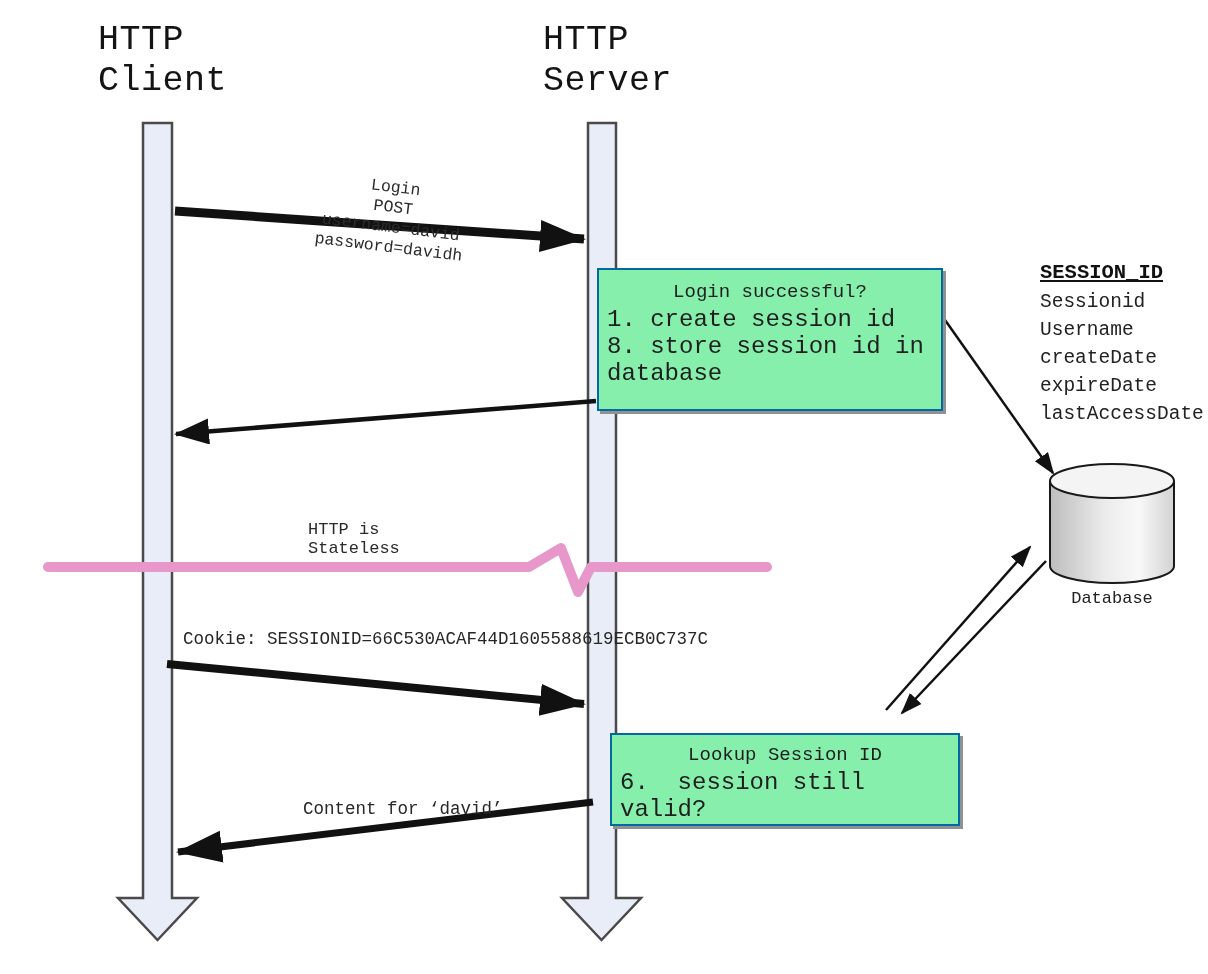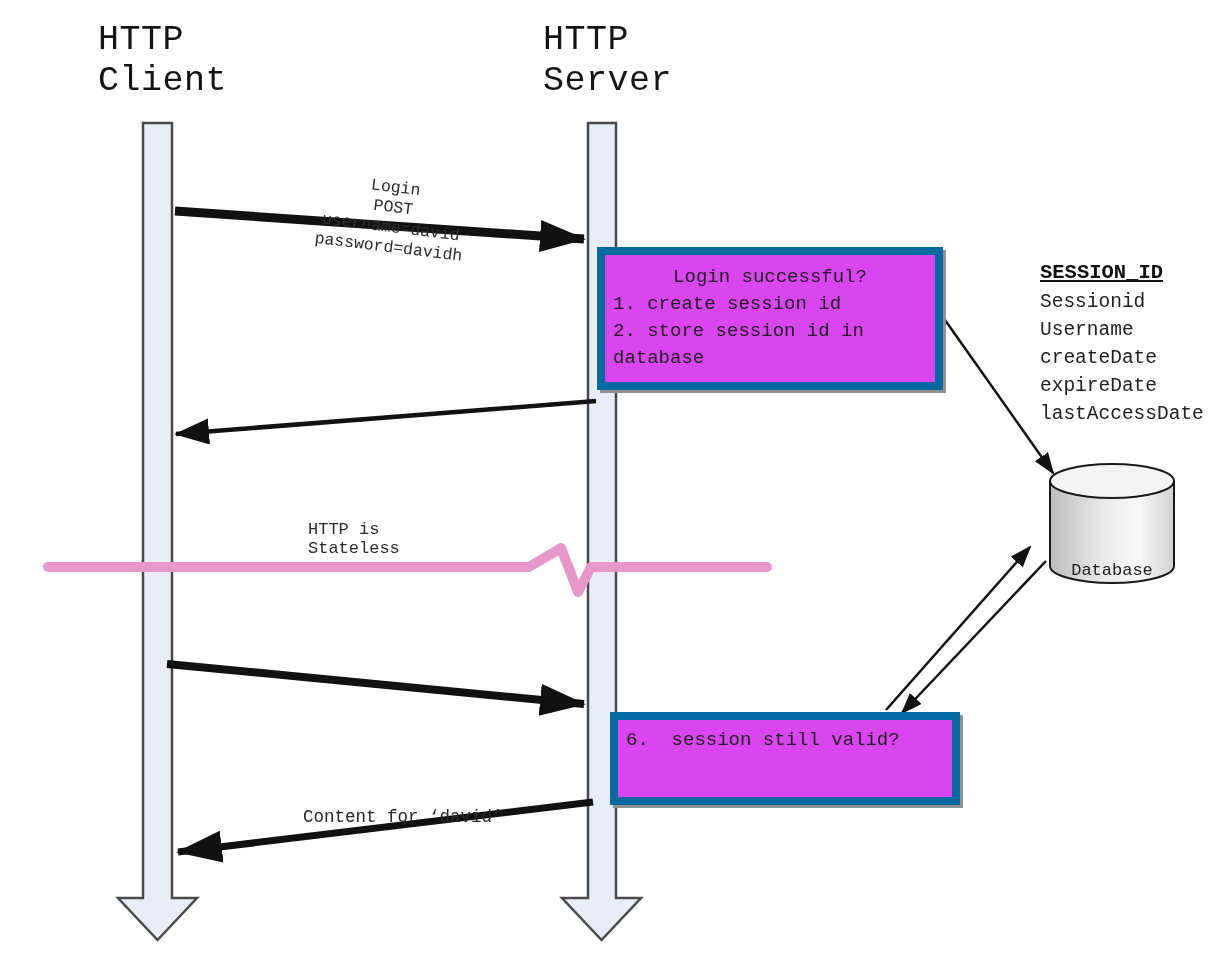--- a/index.html
+++ b/index.html
@@ -13,31 +13,31 @@
     font-size:35px;line-height:41px;color:#141414;letter-spacing:0.5px;
     white-space:pre-line;
   }
   .msg-label{font-size:17.5px;color:#272727;white-space:nowrap;}
   .login-label{
     width:178px;text-align:center;font-size:16.5px;line-height:20px;color:#2b2b2b;
     transform:rotate(7deg);transform-origin:center;
   }
   .login-label div{white-space:nowrap;}
   .note{
-    box-sizing:border-box;background:#d946ef;border:8px solid #0369a1;
-    box-shadow:3px 3px 0 #919191;padding:9px 8px 6px 8px;
+    box-sizing:border-box;background:#86efac;border:2px solid #0369a1;
+    box-shadow:3px 3px 0 #919191;padding:9px 8px 6px 8px;margin-top:21px;
   }
   .note-title{text-align:center;font-size:19px;line-height:27px;color:#1f1f1f;}
-  .note-item{font-size:19px;line-height:27px;color:#1f1f1f;white-space:pre-wrap;}
+  .note-item{font-size:24px;line-height:27px;color:#1f1f1f;white-space:pre-wrap;}
   .session-table{width:180px;}
   .session-title{font-size:20.5px;font-weight:bold;text-decoration:underline;color:#111;line-height:26px;margin-bottom:2px;}
   .session-field{font-size:19.5px;line-height:28px;color:#222;}
   .db-label{width:140px;text-align:center;font-size:17px;color:#222;}
   .stateless-label{width:160px;text-align:left;font-size:17px;color:#2b2b2b;}
-  .content-label{width:180px;text-align:right;margin-top:8px;}
+  .content-label{width:180px;text-align:right;}
 </style>
 </head>
 <body>
 
 <div id="canvas">
 
   <svg id="arrow-layer" viewBox="0 0 1208 974" xmlns="http://www.w3.org/2000/svg">
     <defs>
       <linearGradient id="dbgrad" x1="0" y1="0" x2="1" y2="0">
         <stop offset="0" stop-color="#bdbdbd"></stop>
@@ -84,37 +84,39 @@
   <div class="abs login-label" style="left:303px;top:178px;">
     <div>Login</div>
     <div>POST</div>
     <div>username=david</div>
     <div>password=davidh</div>
   </div>
 
   <div class="abs note" style="left:597px;top:247px;width:346px;height:143px;">
     <div class="note-title">Login successful?</div>
     <div class="note-item">1. create session id</div>
-    <div class="note-item">2. store session id in database</div>
+    <div class="note-item">8. store session id in database</div>
   </div>
 
   <div class="abs session-table" style="left:1040px;top:260px;">
     <div class="session-title">SESSION_ID</div>
     <div class="session-field">Sessionid</div>
     <div class="session-field">Username</div>
     <div class="session-field">createDate</div>
     <div class="session-field">expireDate</div>
     <div class="session-field">lastAccessDate</div>
   </div>
 
 
   <div class="abs stateless-label" style="left:308px;top:520px;">HTTP is Stateless</div>
 
-  <div class="abs db-label" style="left:1042px;top:561px;">Database</div>
+  <div class="abs db-label" style="left:1042px;top:589px;">Database</div>
 
+  <div class="abs msg-label" style="left:183px;top:629px;">Cookie: SESSIONID=66C530ACAF44D1605588619ECB0C737C</div>
 
   <div class="abs note" style="left:610px;top:712px;width:350px;height:93px;padding-top:7px;">
+    <div class="note-title">Lookup Session ID</div>
     <div class="note-item">6.  session still valid?</div>
   </div>
 
   <div class="abs msg-label content-label" style="left:303px;top:799px;">Content for ‘david’</div>
 
 </div>
 
 </body></html>

